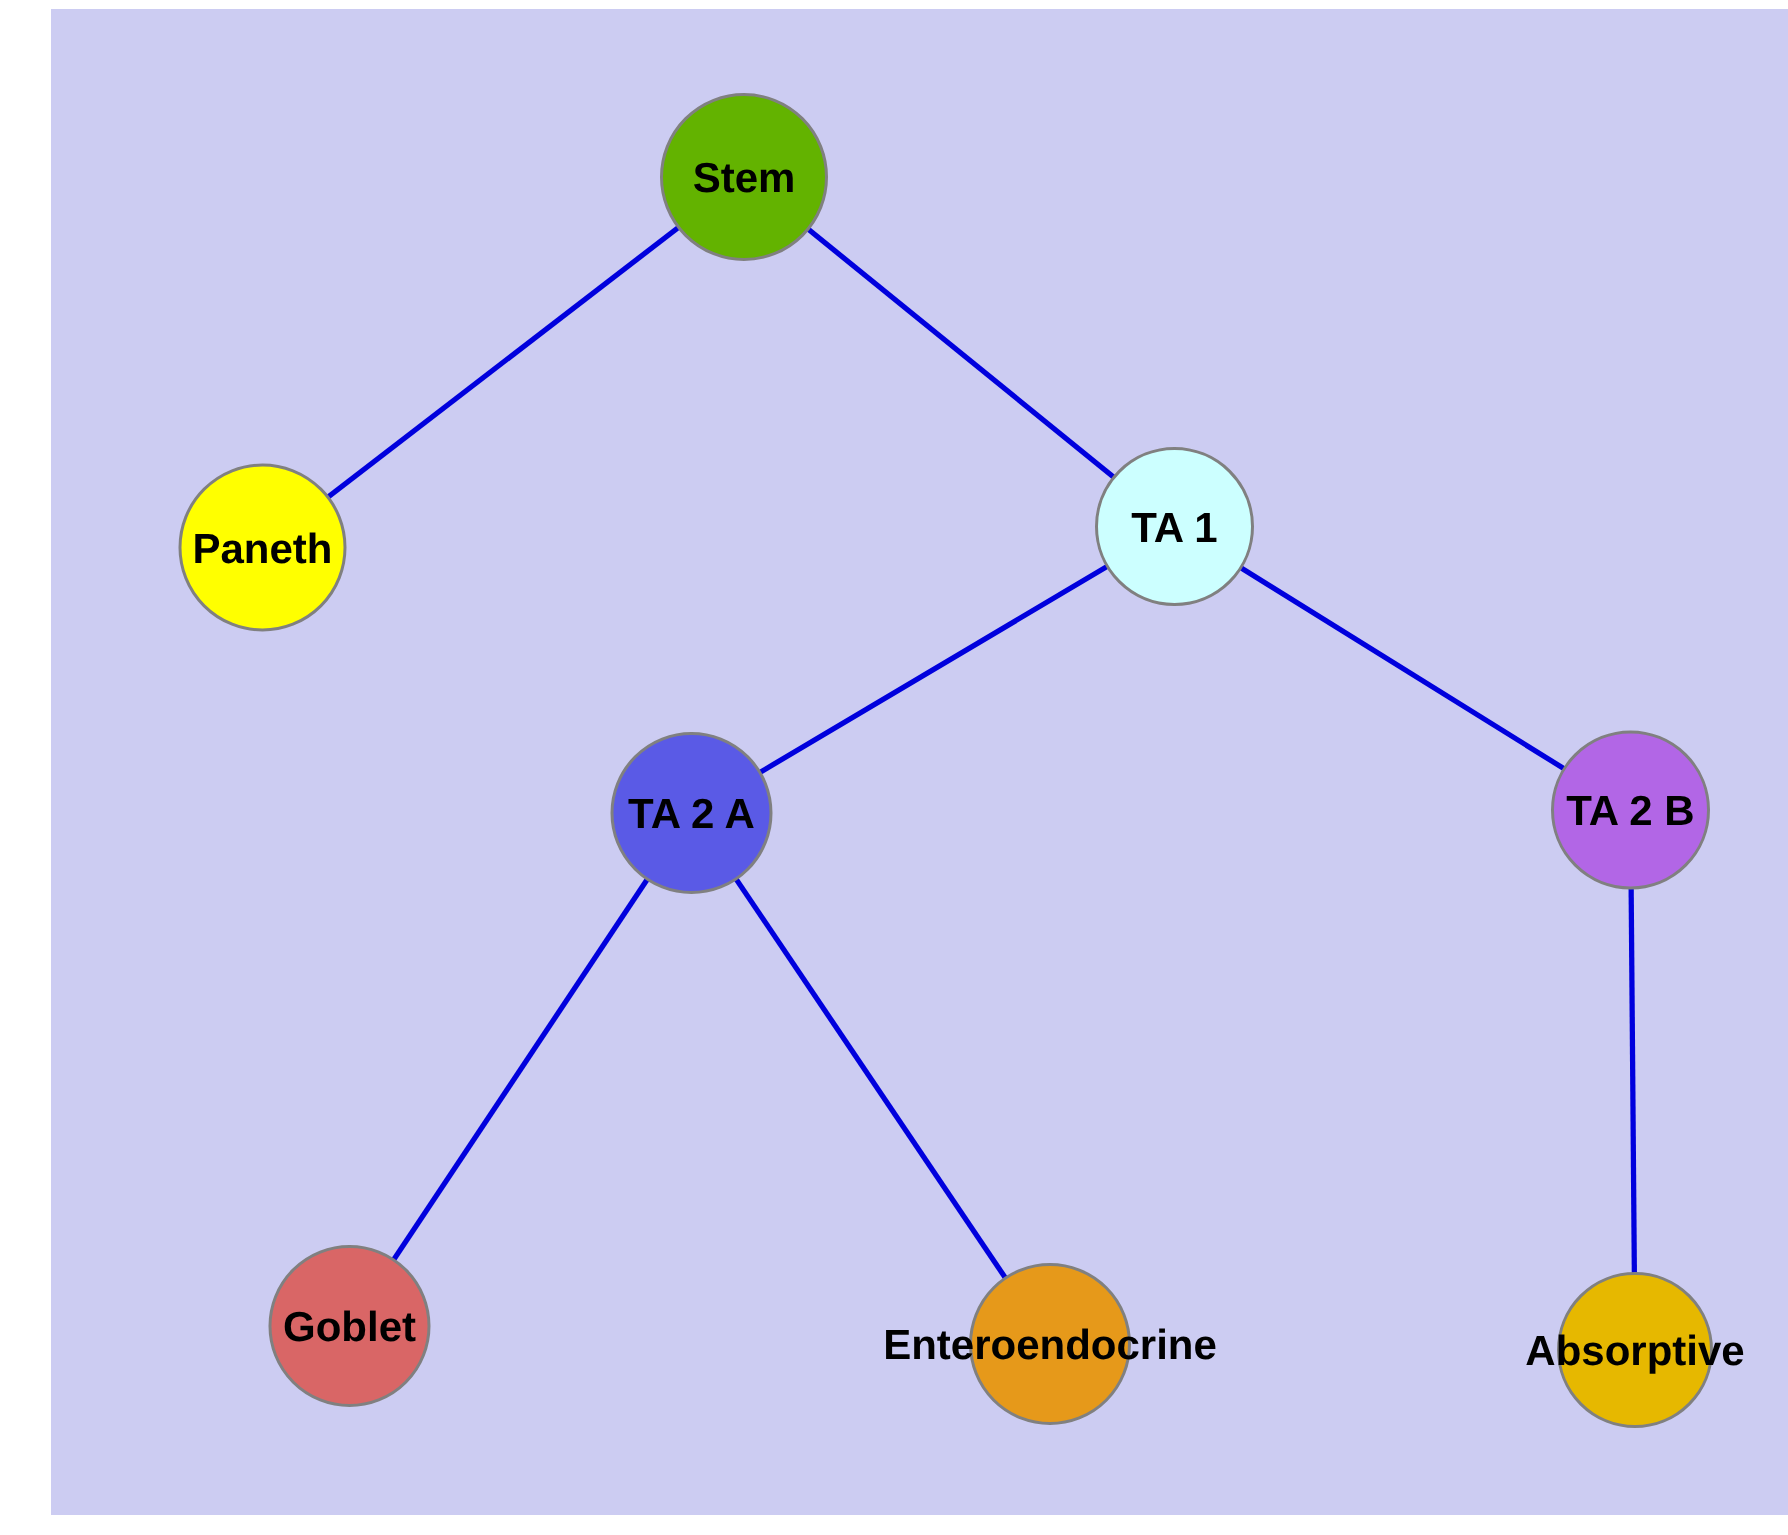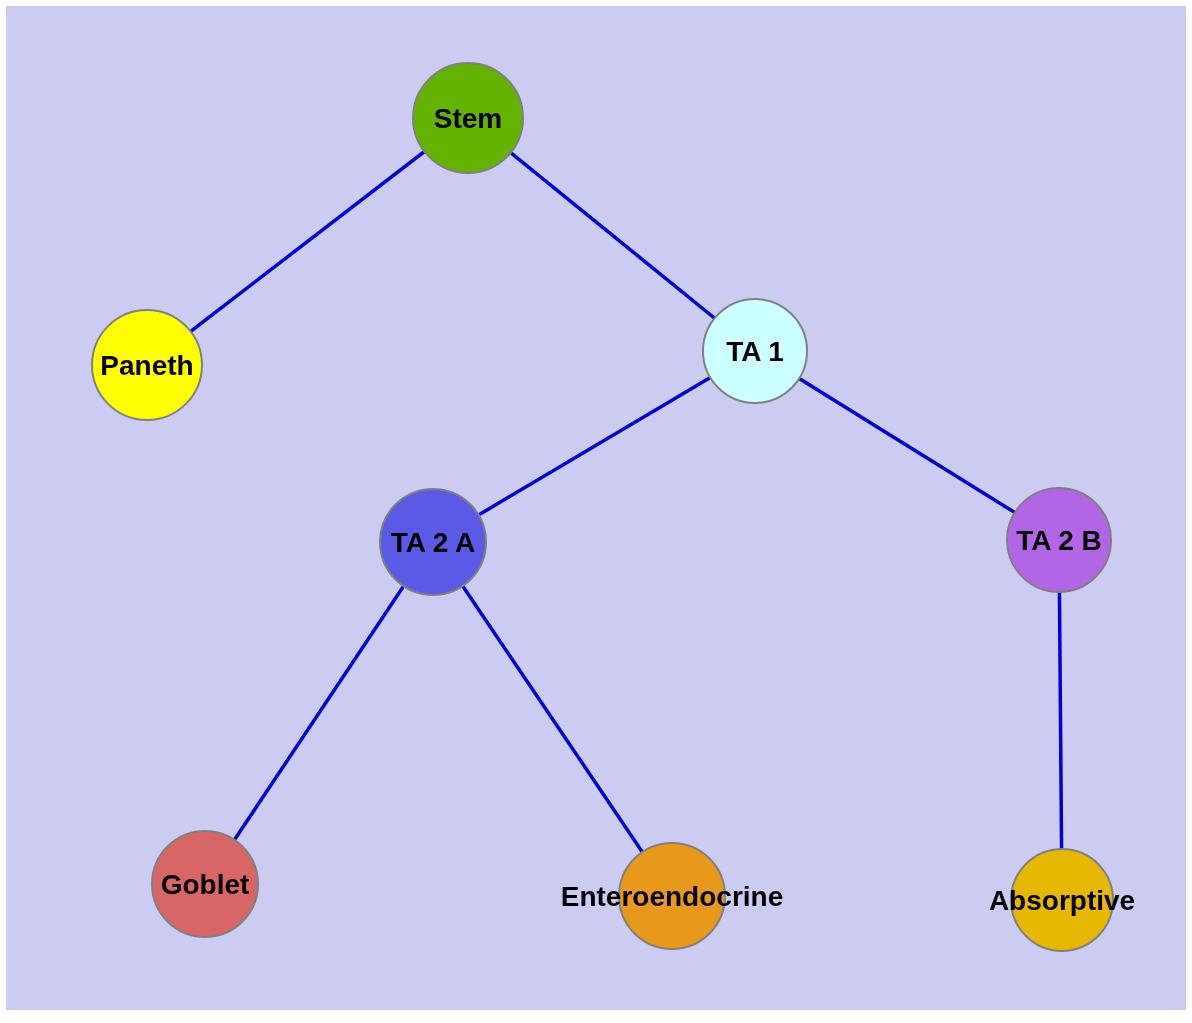--- a/index.html
+++ b/index.html
@@ -8,20 +8,21 @@
     width: 1192px;
     height: 1023px;
     background: #ffffff;
     overflow: hidden;
     font-family: "Liberation Sans", sans-serif;
   }
   .stage {
     position: relative;
     width: 960px;
     height: 1023px;
+    margin-left: 28px;
   }
   svg {
     display: block;
   }
   .node-label {
     font-family: "Liberation Sans", "DejaVu Sans", sans-serif;
     font-weight: bold;
     font-size: 28px;
     pointer-events: none;
   }

